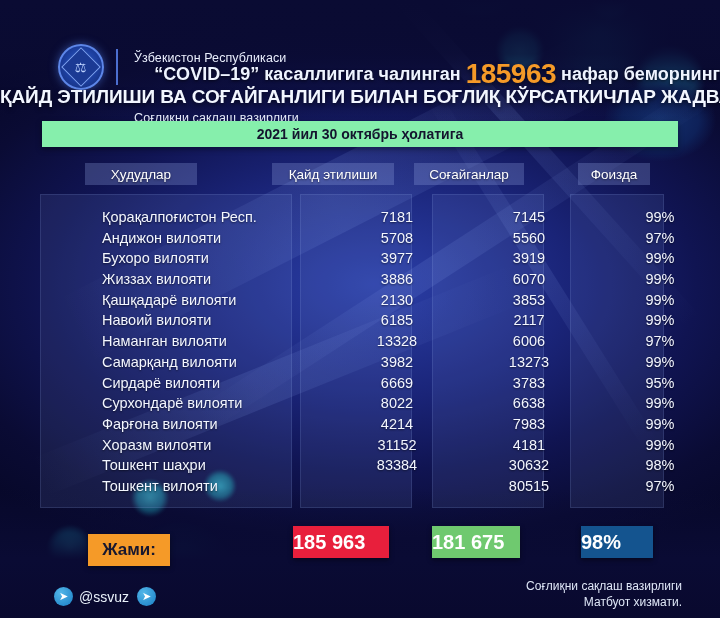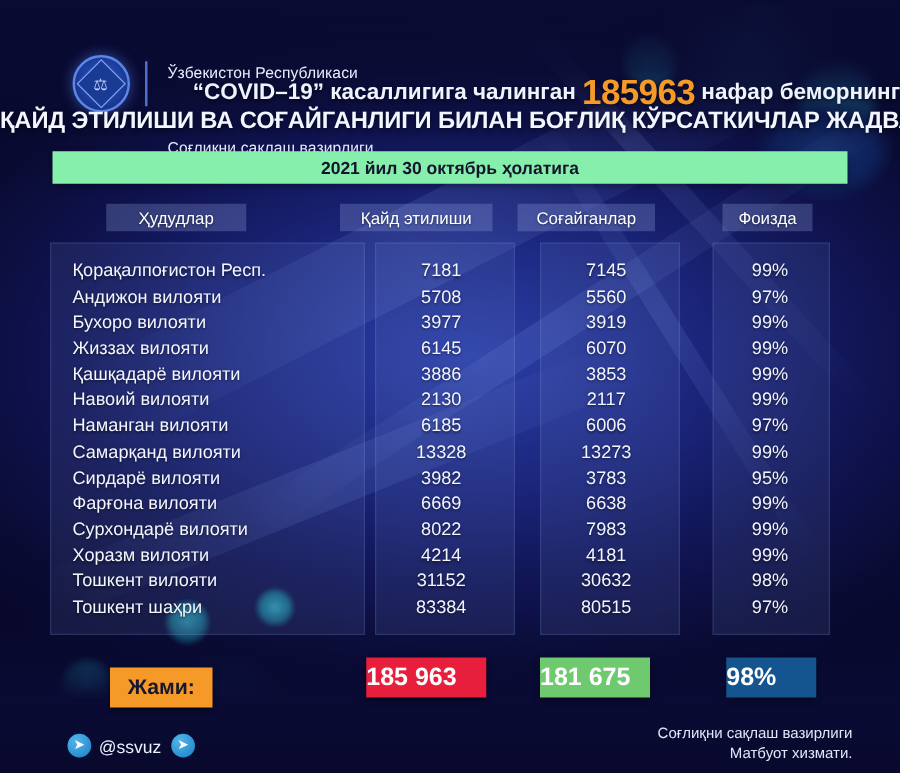--- a/index.html
+++ b/index.html
@@ -151,21 +151,21 @@
     background: rgba(120,145,215,0.13);
     border: 1px solid rgba(150,175,235,0.16);
   }
   .p-names { left: 40px;  width: 250px; }
   .p-cases { left: 300px; width: 110px; }
   .p-recov { left: 432px; width: 110px; }
   .p-pct   { left: 570px; width: 92px;  }
 
   .col-list {
     position: absolute; top: 207px; height: 290px;
-    display: flex; flex-direction: column; justify-content: flex-start;
+    display: flex; flex-direction: column; justify-content: flex-start; margin-left: 44px;
   }
   .col-list .cell {
     height: 20.7px; line-height: 20.7px;
     color: #f3f6ff; font-size: 14.5px; white-space: nowrap;
     text-shadow: 0 1px 2px rgba(0,0,0,0.55);
   }
   .cl-names { left: 58px; width: 230px; text-align: left; }
   .cl-cases { left: 300px; width: 106px; text-align: center; }
   .cl-recov { left: 432px; width: 106px; text-align: center; }
   .cl-pct   { left: 570px; width: 92px;  text-align: center; }
@@ -269,31 +269,30 @@
   <div class="col-list cl-names" id="col-names">
       <div class="cell">Қорақалпоғистон Респ.</div>
       <div class="cell">Андижон вилояти</div>
       <div class="cell">Бухоро вилояти</div>
       <div class="cell">Жиззах вилояти</div>
       <div class="cell">Қашқадарё вилояти</div>
       <div class="cell">Навоий вилояти</div>
       <div class="cell">Наманган вилояти</div>
       <div class="cell">Самарқанд вилояти</div>
       <div class="cell">Сирдарё вилояти</div>
+      <div class="cell">Сурхондарё вилояти</div>
       <div class="cell">Фарғона вилояти</div>
-      <div class="cell">Сурхондарё вилояти</div>
       <div class="cell">Хоразм вилояти</div>
+      <div class="cell">Тошкент шаҳри</div>
       <div class="cell">Тошкент вилояти</div>
-      <div class="cell">Тошкент шаҳри</div>
     </div>
   <div class="col-list cl-cases" id="col-cases">
       <div class="cell">7181</div>
       <div class="cell">5708</div>
       <div class="cell">3977</div>
-      <div class="cell">6145</div>
       <div class="cell">3886</div>
       <div class="cell">2130</div>
       <div class="cell">6185</div>
       <div class="cell">13328</div>
       <div class="cell">3982</div>
       <div class="cell">6669</div>
       <div class="cell">8022</div>
       <div class="cell">4214</div>
       <div class="cell">31152</div>
       <div class="cell">83384</div>

